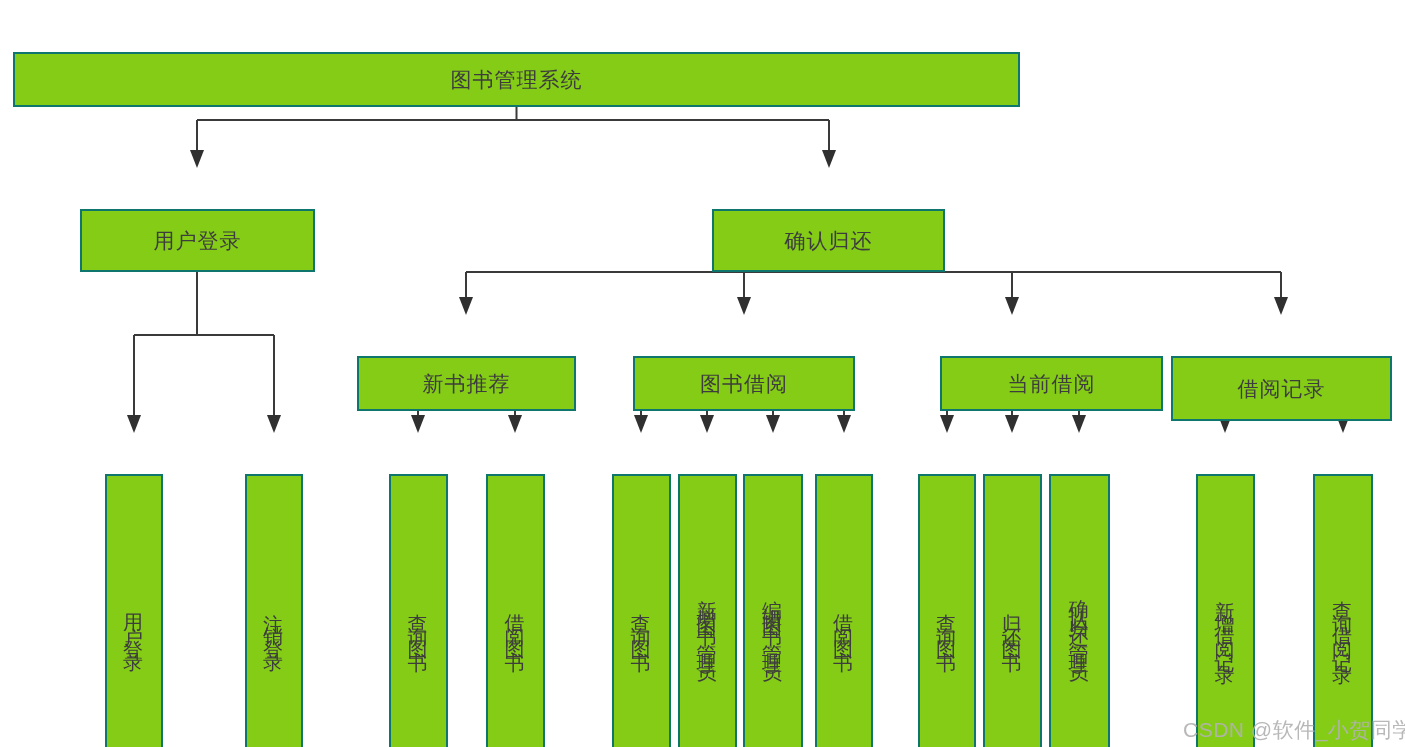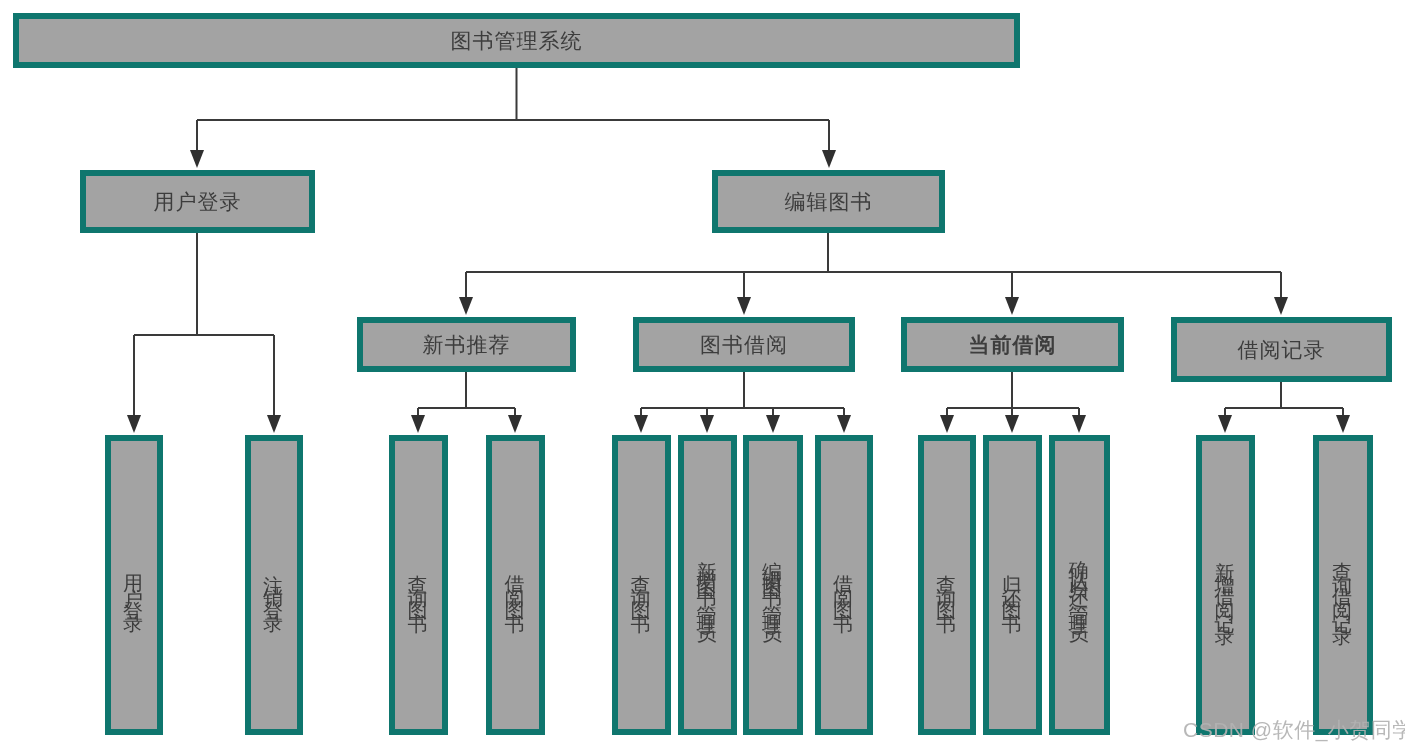--- a/index.html
+++ b/index.html
@@ -5,48 +5,49 @@
   * { margin: 0; padding: 0; box-sizing: border-box; }
   html, body { width: 1405px; height: 747px; background: #ffffff; overflow: hidden; }
   body { font-family: "Liberation Sans", sans-serif; }
 
   .canvas { position: relative; width: 1405px; height: 747px; background: #ffffff; }
 
   svg.connectors { position: absolute; left: 0; top: 0; width: 1405px; height: 747px; pointer-events: none; }
 
   .node {
     position: absolute;
-    background: #a3a3a3;
-    border: 6px solid #0f766e;
+    background: #84cc16;
+    border: 2px solid #0f766e;
     color: #3d3d3d;
     display: flex;
     align-items: center;
     justify-content: center;
     z-index: 2;
+    margin-top: 39px;
   }
   .h-node { font-size: 21px; letter-spacing: 1px; }
   .v-node {
     writing-mode: vertical-rl;
     text-orientation: mixed;
     font-size: 20px;
     letter-spacing: 13px;
     top: 435px;
     height: 300px;
   }
   .v-node.long { letter-spacing: 9px; }
 
   
   #n-root          { left: 13px;   top: 13px;  width: 1007px; height: 55px; }
   
   #n-user-login    { left: 80px;   top: 170px; width: 235px;  height: 63px; }
   #n-book-mgmt     { left: 712px;  top: 170px; width: 233px;  height: 63px; }
   
   #n-new-book-rec  { left: 357px;  top: 317px; width: 219px;  height: 55px; }
   #n-book-borrow   { left: 633px;  top: 317px; width: 222px;  height: 55px; }
-  #n-current-borrow{ left: 901px;  top: 317px; width: 223px;  height: 55px; font-weight: bold; }
+  #n-current-borrow{ left: 940px;  top: 317px; width: 223px;  height: 55px; }
   #n-borrow-record { left: 1171px; top: 317px; width: 221px;  height: 65px; }
   
   #n-leaf-user-login { left: 105px;  width: 58px; }
   #n-leaf-logout     { left: 245px;  width: 58px; }
   #n-nbr-query       { left: 389px;  width: 59px; }
   #n-nbr-borrow      { left: 486px;  width: 59px; }
   #n-bb-query        { left: 612px;  width: 59px; }
   #n-bb-add          { left: 678px;  width: 59px; }
   #n-bb-edit         { left: 743px;  width: 60px; }
   #n-bb-borrow       { left: 815px;  width: 58px; }
@@ -115,21 +116,21 @@
       <polygon points="1072,415 1086,415 1079,433"></polygon>
 
       <polygon points="1218,415 1232,415 1225,433"></polygon>
       <polygon points="1336,415 1350,415 1343,433"></polygon>
     </g>
   </svg>
 
   <div class="node h-node" id="n-root">图书管理系统</div>
 
   <div class="node h-node" id="n-user-login">用户登录</div>
-  <div class="node h-node" id="n-book-mgmt">编辑图书</div>
+  <div class="node h-node" id="n-book-mgmt">确认归还</div>
 
   <div class="node h-node" id="n-new-book-rec">新书推荐</div>
   <div class="node h-node" id="n-book-borrow">图书借阅</div>
   <div class="node h-node" id="n-current-borrow">当前借阅</div>
   <div class="node h-node" id="n-borrow-record">借阅记录</div>
 
   <div class="node v-node" id="n-leaf-user-login">用户登录</div>
   <div class="node v-node" id="n-leaf-logout">注销登录</div>
 
   <div class="node v-node" id="n-nbr-query">查询图书</div>

